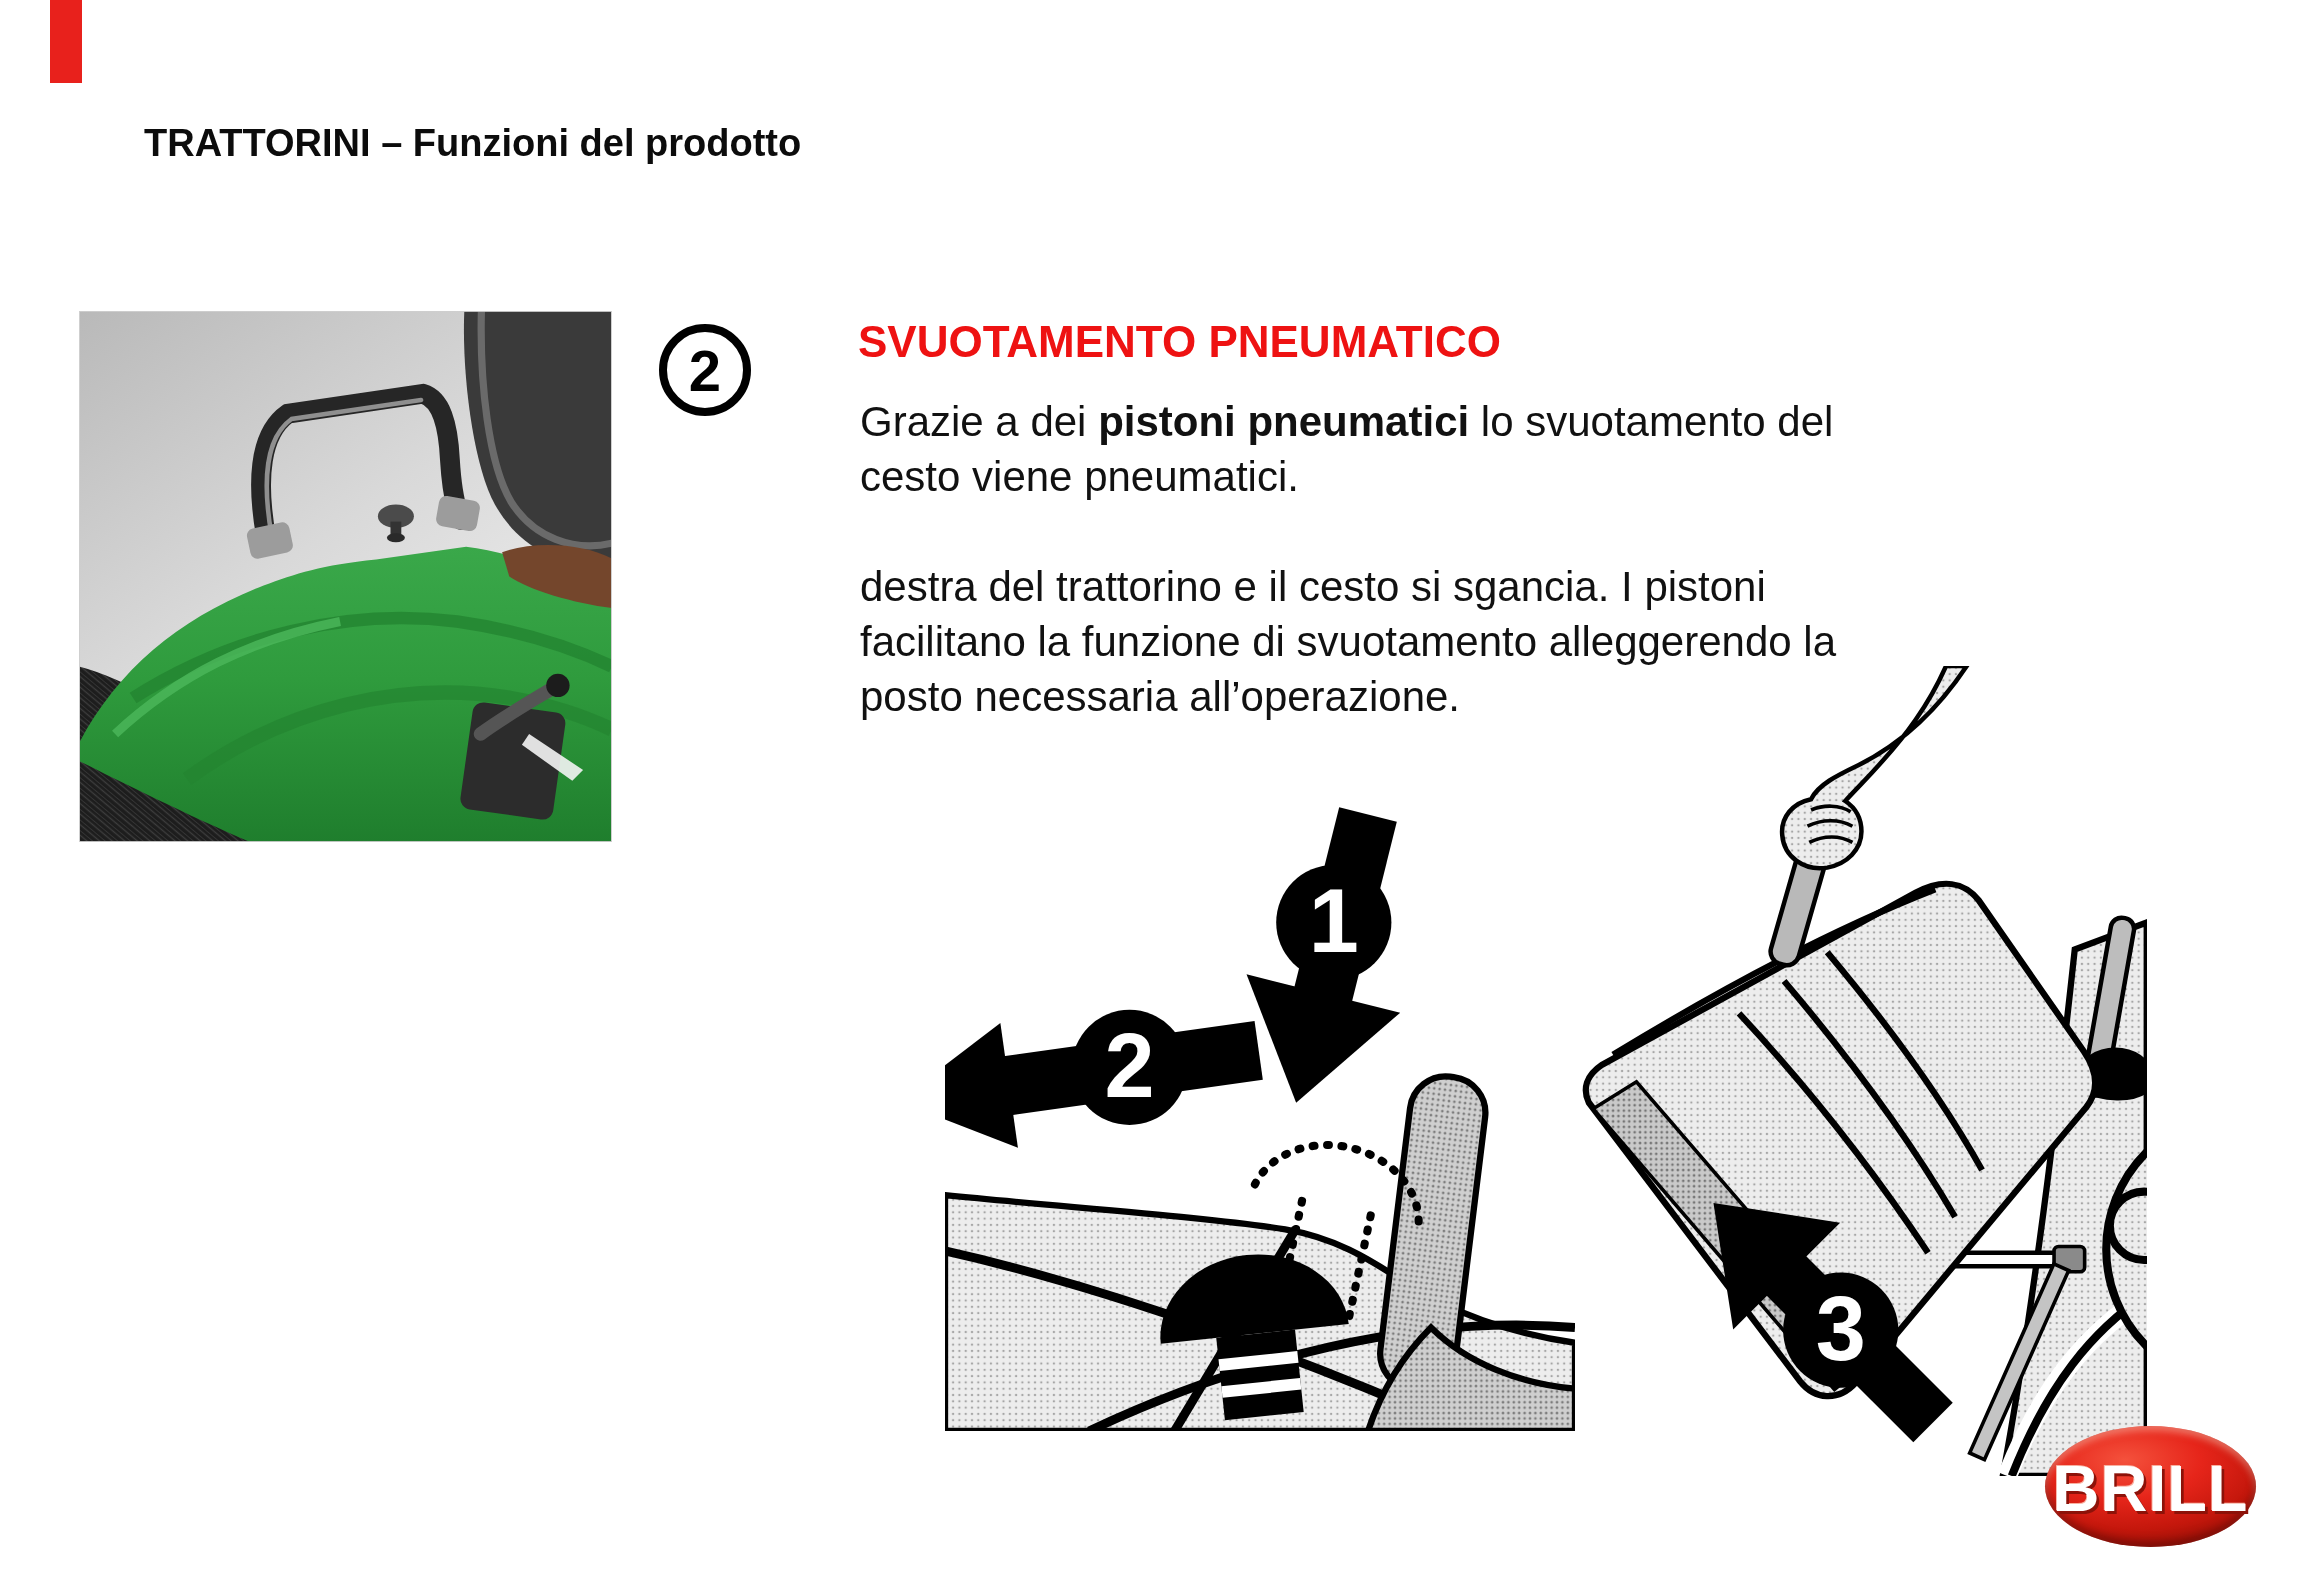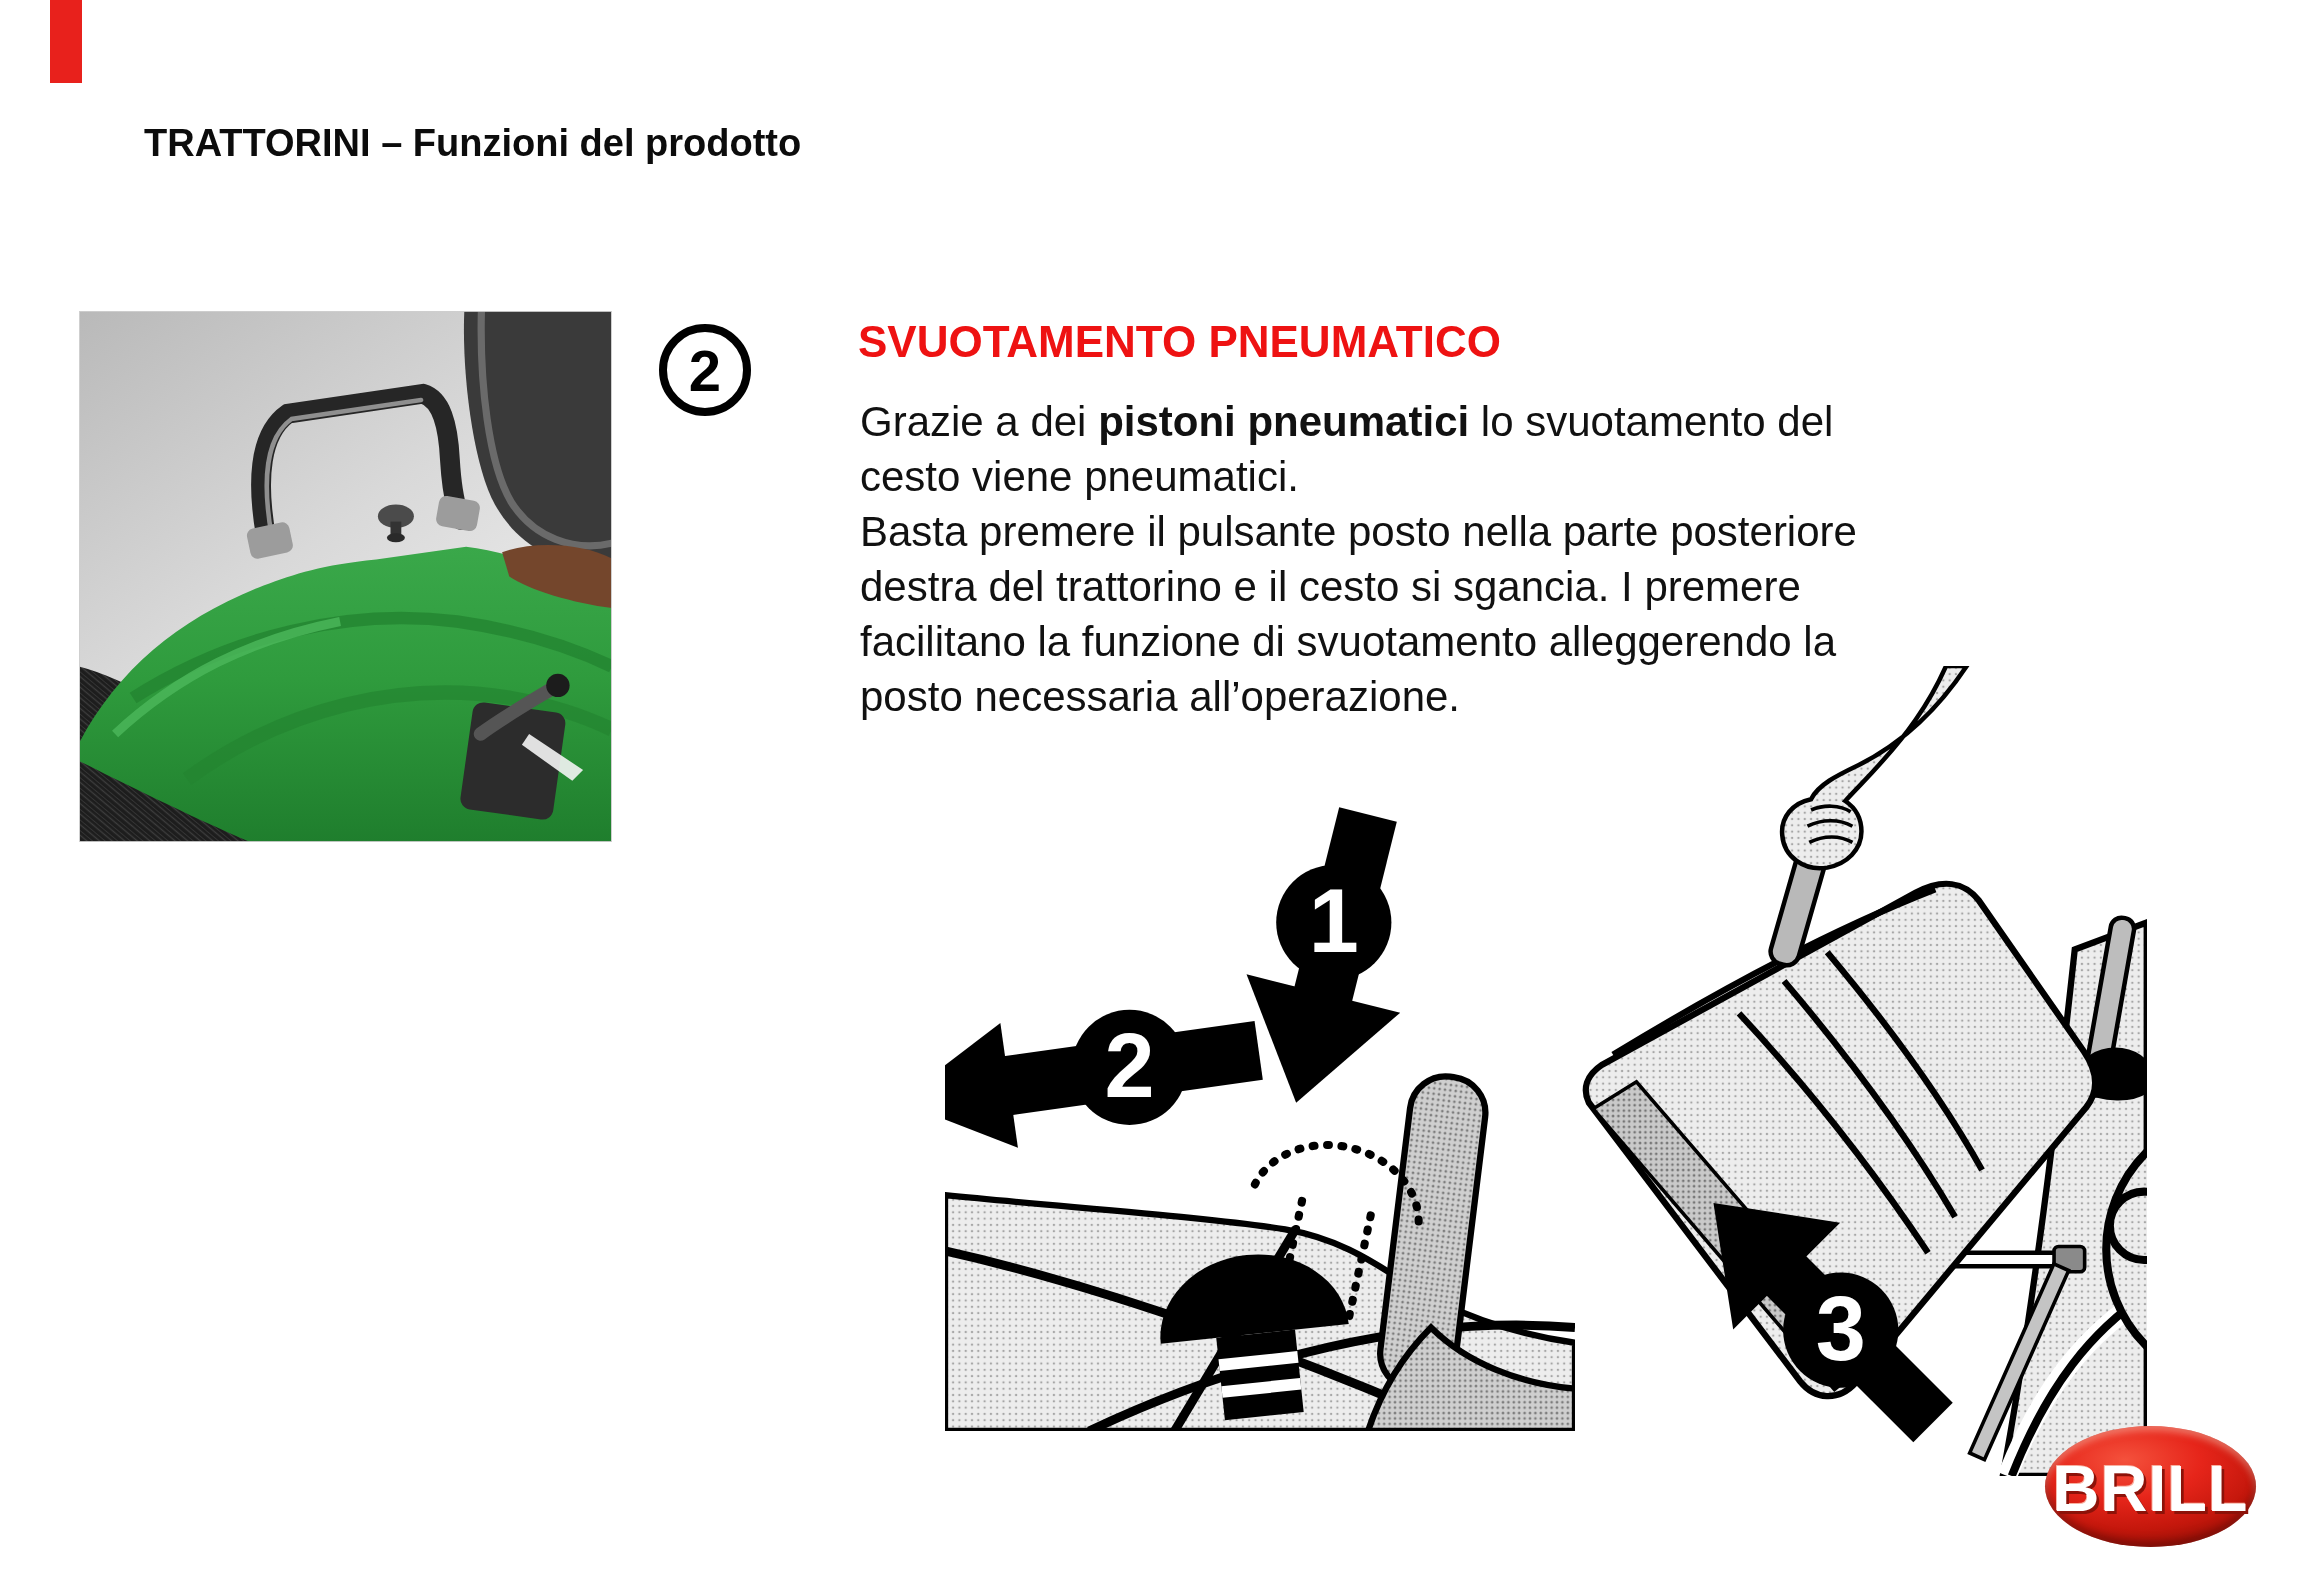--- a/index.html
+++ b/index.html
@@ -96,22 +96,22 @@
 
 <div class="abs" id="step-badge">
   <span>2</span>
 </div>
 
 <div class="abs" id="section-heading">SVUOTAMENTO PNEUMATICO</div>
 
 <div class="abs" id="section-body">
   <span>Grazie a dei </span><b>pistoni pneumatici</b><span> lo svuotamento del</span><br>
   <span>cesto viene pneumatici.</span><br>
-  <span>Basta premere il pulsante posto nella parte posteriore</span><br>
-  <span>destra del trattorino e il cesto si sgancia. I premere</span><br>
+  <br>
+  <span>destra del trattorino e il cesto si sgancia. I pistoni</span><br>
   <span>facilitano la funzione di svuotamento alleggerendo la</span><br>
   <span>posto necessaria all’operazione.</span>
 </div>
 
 <svg class="abs" id="fig-left" viewBox="0 0 700 700">
   <defs>
     <pattern id="ht" patternUnits="userSpaceOnUse" width="7" height="7">
       <rect width="7" height="7" fill="#ededed"></rect>
         <circle cx="2" cy="2" r="1.3" fill="#a6a6a6"></circle>
     </pattern>

